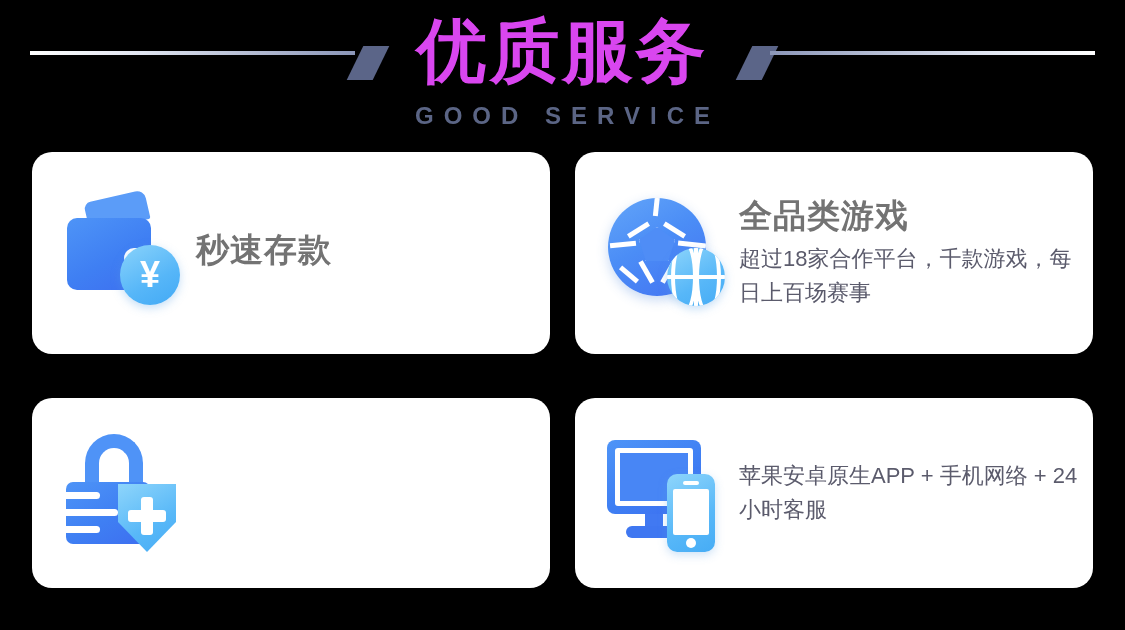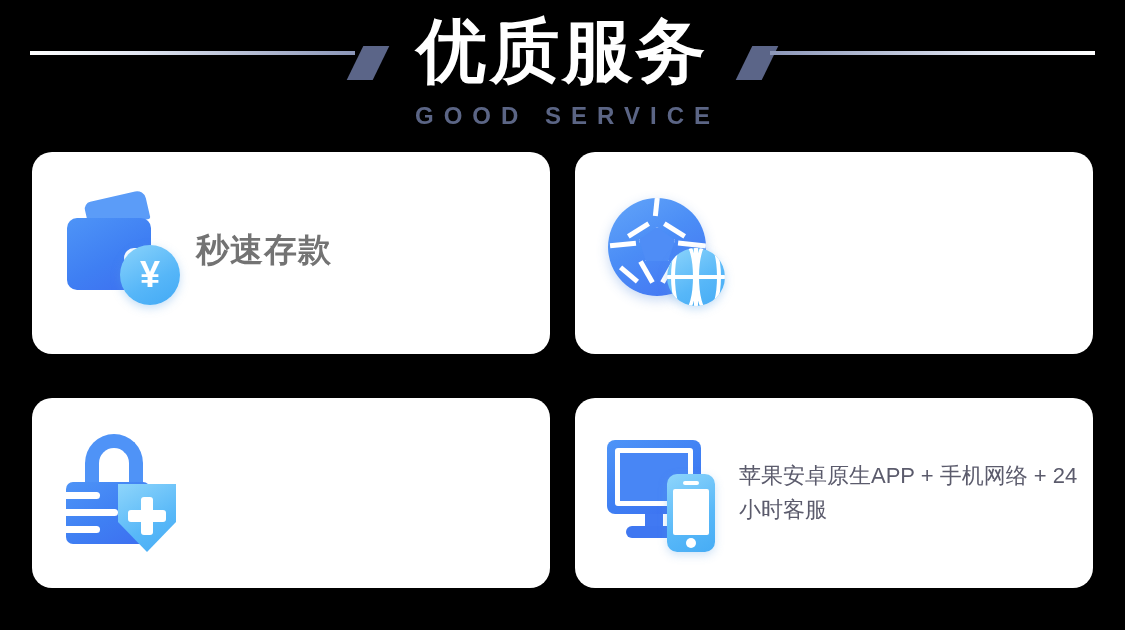--- a/index.html
+++ b/index.html
@@ -28,21 +28,21 @@
     transform: skewX(-26deg);
   }
   .slash.outer-left  { left: 355px; }
   .slash.outer-right { left: 744px; }
 
   .title-cn {
     position: absolute; left: 0; top: 12px; width: 1125px;
     text-align: center;
     font-size: 70px; font-weight: bold;
     letter-spacing: 3px;
-    color: #ffffff;
+    color: #d946ef;
     line-height: 78px;
   }
   .title-en {
     position: absolute; left: 0; top: 99px; width: 1125px;
     text-align: center;
     font-size: 24px; font-weight: bold;
     letter-spacing: 10px; text-indent: 10px;
     color: #5b6585;
     line-height: 34px;
   }
@@ -287,20 +287,24 @@
           <div class="seam s8"></div>
           <div class="seam s9"></div>
         </div>
         <div class="basket">
           <div class="b-line bv"></div>
           <div class="b-line bh"></div>
           <div class="b-line bc1"></div>
           <div class="b-line bc2"></div>
         </div>
       </div>
+      <div class="txt">
+        <div class="card-title">全品类游戏</div>
+        <div class="card-sub wide">超过18家合作平台，千款游戏，每日上百场赛事</div>
+      </div>
     </div>
 
     <div class="card">
       <div class="icon-wrap">
         <div class="lk-shackle"></div>
         <div class="lk-body">
           <div class="lk-dash lkd1"></div>
           <div class="lk-dash lkd2"></div>
           <div class="lk-dash lkd3"></div>
         </div>

